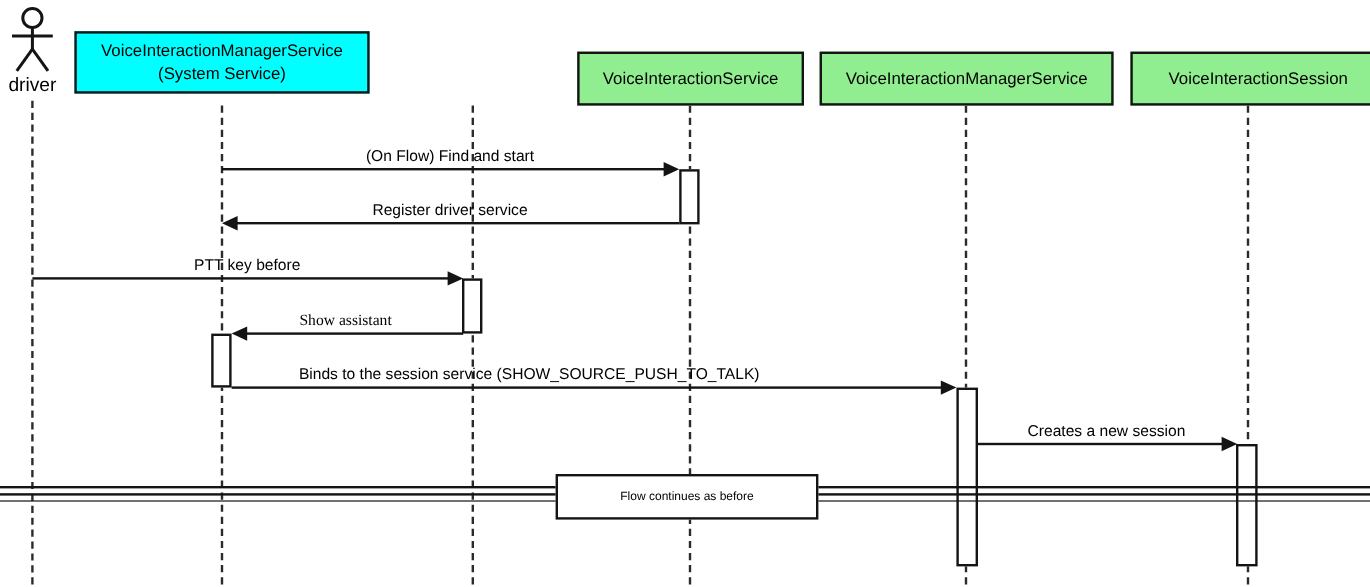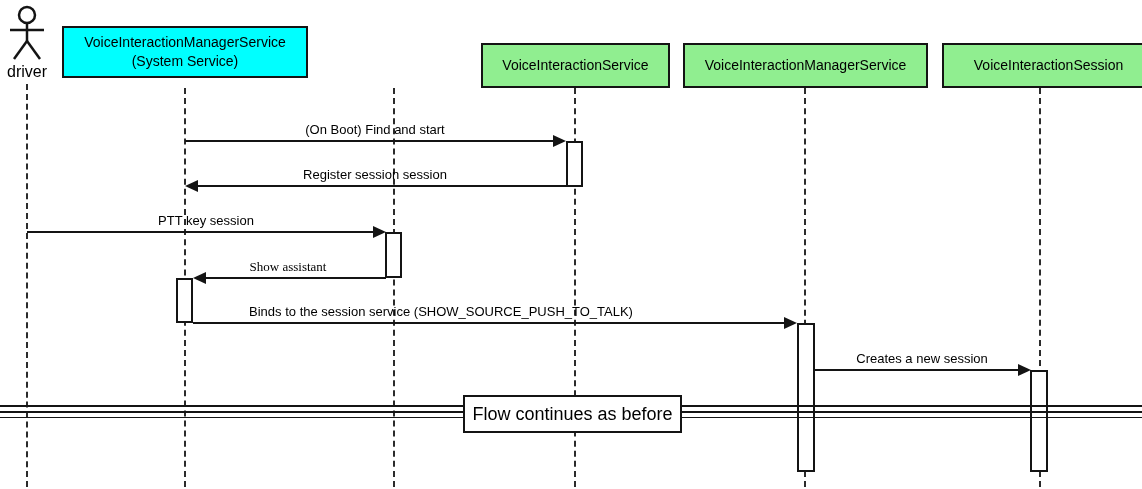--- a/index.html
+++ b/index.html
@@ -26,21 +26,21 @@
   }
   .arrowhead.right { border-left:13px solid #141414; }
   .arrowhead.left  { border-right:13px solid #141414; }
   .msg-label {
     position:absolute; transform:translateX(-50%); white-space:nowrap;
     font-size:13px; z-index:4;
   }
   .divider-line { position:absolute; left:0; width:1142px; background:#141414; z-index:4; }
   .divider-box {
     position:absolute; box-sizing:border-box; background:#ffffff; border:2px solid #141414;
-    display:flex; align-items:center; justify-content:center; font-size:18px; z-index:5;
+    display:flex; align-items:center; justify-content:center; font-size:10px; z-index:5;
   }
   .actor-figure { position:absolute; z-index:2; }
   .actor-label { position:absolute; transform:translateX(-50%); font-size:16px; z-index:2; }
 </style>
 </head>
 <body>
 
 <div class="stage">
 
   <div class="lifeline" style="left:26px;  top:84px; height:403px;"></div>
@@ -72,29 +72,29 @@
   <div class="participant green" style="left:942px; top:43px; width:213px; height:45px;">
     <span>VoiceInteractionSession</span>
   </div>
 
   <div class="activation" style="left:566px;  top:141px; width:17px; height:46px;"></div>
   <div class="activation" style="left:385px;  top:232px; width:17px; height:46px;"></div>
   <div class="activation" style="left:176px;  top:278px; width:17px; height:45px;"></div>
   <div class="activation" style="left:797px;  top:323px; width:18px; height:149px;"></div>
   <div class="activation" style="left:1030px; top:370px; width:18px; height:102px;"></div>
 
-  <div class="msg-label" style="left:375px; top:122px;">(On Boot) Find and start</div>
+  <div class="msg-label" style="left:375px; top:122px;">(On Flow) Find and start</div>
   <div class="msg-line" style="left:185px; top:140px; width:370px;"></div>
   <div class="arrowhead right" style="left:553px; top:135px;"></div>
 
-  <div class="msg-label" style="left:375px; top:167px;">Register session session</div>
+  <div class="msg-label" style="left:375px; top:167px;">Register driver service</div>
   <div class="msg-line" style="left:196px; top:185px; width:370px;"></div>
   <div class="arrowhead left" style="left:185px; top:180px;"></div>
 
-  <div class="msg-label" style="left:206px; top:213px;">PTT key session</div>
+  <div class="msg-label" style="left:206px; top:213px;">PTT key before</div>
   <div class="msg-line" style="left:27px; top:231px; width:348px;"></div>
   <div class="arrowhead right" style="left:373px; top:226px;"></div>
 
   <div class="msg-label" style="left:288px; top:259px;font-family:Liberation Serif, serif;">Show assistant</div>
   <div class="msg-line" style="left:204px; top:277px; width:182px;"></div>
   <div class="arrowhead left" style="left:193px; top:272px;"></div>
 
   <div class="msg-label" style="left:441px; top:304px;">Binds to the session service (SHOW_SOURCE_PUSH_TO_TALK)</div>
   <div class="msg-line" style="left:193px; top:322px; width:593px;"></div>
   <div class="arrowhead right" style="left:784px; top:317px;"></div>

